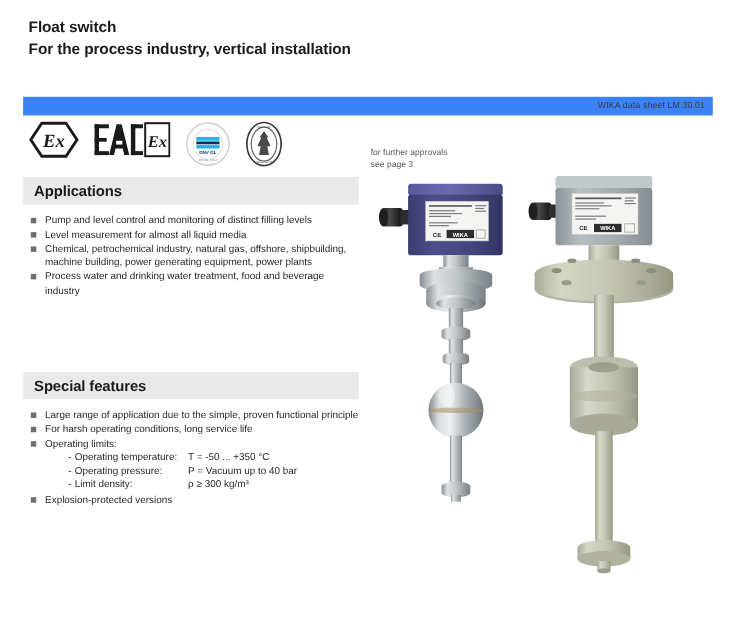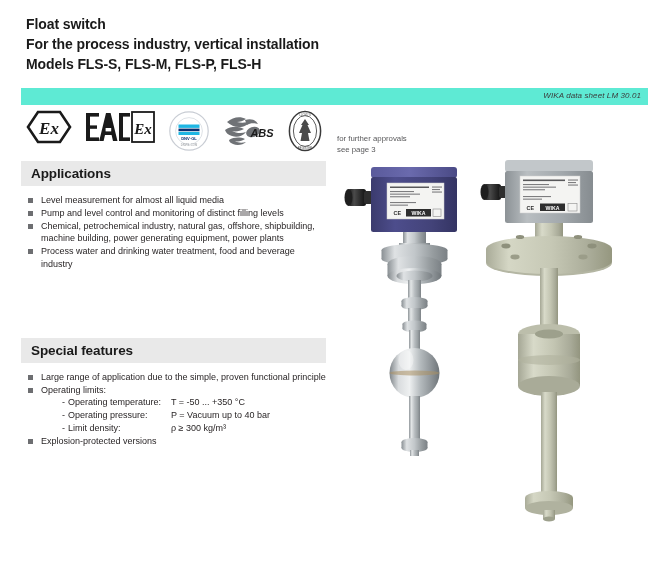--- a/index.html
+++ b/index.html
@@ -29,22 +29,21 @@
     color: #1a1a1a;
   }
   .page-title .tline { display: block; white-space: nowrap; }
 
   .datasheet-bar {
     position: absolute;
     left: 21px;
     top: 88px;
     width: 627px;
     height: 17px;
-    background: #5eead4;
-    font-style: italic;
+    background: #3b82f6;
   }
   .datasheet-bar .ds-text {
     position: absolute;
     right: 7px;
     top: 3px;
     font-size: 8px;
     color: #3b3b3b;
     letter-spacing: 0.1px;
   }
 
@@ -149,21 +148,20 @@
     width: 325px;
     height: 410px;
   }
 </style>
 </head>
 <body>
 
 <div class="page-title">
   <span class="tline">Float switch</span>
   <span class="tline">For the process industry, vertical installation</span>
-  <span class="tline">Models FLS-S, FLS-M, FLS-P, FLS-H</span>
 </div>
 
 <div class="datasheet-bar">
   <span class="ds-text">WIKA data sheet LM 30.01</span>
 </div>
 
 <div class="approvals">
 
   <span class="logo">
     <svg width="46" height="34" viewBox="0 0 46 34">
@@ -195,32 +193,20 @@
       <circle cx="21" cy="21" r="19.2" fill="#ffffff" stroke="#c9cdd4" stroke-width="1.2"></circle>
       <circle cx="21" cy="21" r="13.4" fill="none" stroke="#dfe3e7" stroke-width="1"></circle>
       <rect x="10.5" y="14.5" width="21" height="3.4" fill="#1fb6e3"></rect>
       <rect x="10.5" y="18.6" width="21" height="2.6" fill="#0a2d6e"></rect>
       <rect x="10.5" y="21.9" width="21" height="3.1" fill="#1fb6e3"></rect>
       <text x="21" y="29.6" font-family="Liberation Sans, sans-serif" font-size="4.1" font-weight="bold" fill="#0a2d6e" text-anchor="middle">DNV·GL</text>
       <text x="21" y="36.4" font-family="Liberation Sans, sans-serif" font-size="2.7" fill="#8c9096" text-anchor="middle">DNVGL.COM</text>
     </svg>
   </span>
 
-  <span class="logo">
-    <svg width="52" height="40" viewBox="0 0 52 40">
-      <g fill="#6f7276">
-        <path d="M4,12 C10,7 17,6 23,9 C20,11 17,12 14,12 C18,13 23,13 27,11 C25,15 21,17 16,17 C12,17 7,15 4,12 Z"></path>
-        <path d="M2,20 C8,16 15,16 21,19 C17,21 13,22 9,21 C13,23 18,24 23,22 C20,26 14,28 9,26 C5,25 3,23 2,20 Z"></path>
-        <path d="M6,30 C11,27 17,27 22,29 C19,31 15,32 12,31 C15,33 19,33 23,32 C20,35 14,36 10,34 C8,33 6,32 6,30 Z"></path>
-        <path d="M22,10 C28,8 33,10 35,14 C31,13 27,13 24,15 Z"></path>
-        <ellipse cx="30" cy="22" rx="7" ry="5" transform="rotate(-18 30 22)"></ellipse>
-      </g>
-      <text x="39" y="27" font-family="Liberation Sans, sans-serif" font-size="11" font-weight="bold" font-style="italic" fill="#1a1a1a" text-anchor="middle">ABS</text>
-    </svg>
-  </span>
 
   <span class="logo">
     <svg width="34" height="42" viewBox="0 0 34 42">
       <ellipse cx="17" cy="21" rx="15.6" ry="19.6" fill="#ffffff" stroke="#3a3a3a" stroke-width="1.5"></ellipse>
       <ellipse cx="17" cy="21" rx="11.6" ry="15.4" fill="#ffffff" stroke="#5d5d5d" stroke-width="1"></ellipse>
       <path d="M17 9 L21 15 L19.5 15 L23 23 L20 23 L21.5 31 L12.5 31 L14 23 L11 23 L14.5 15 L13 15 Z" fill="#4a4a4a"></path>
       <text x="17" y="6.4" font-family="Liberation Sans, sans-serif" font-size="2.8" fill="#4a4a4a" text-anchor="middle">LLOYD'S</text>
       <text x="17" y="38.6" font-family="Liberation Sans, sans-serif" font-size="2.8" fill="#4a4a4a" text-anchor="middle">REGISTER</text>
     </svg>
   </span>
@@ -231,44 +217,48 @@
   <span>see page 3</span>
 </div>
 
 <div class="band" id="band-applications">
   <span class="band-title">Applications</span>
 </div>
 
 <div class="bullets" id="list-applications">
   <div class="bullet-row">
     <span class="sq"></span>
+    <span class="bullet-text">Pump and level control and monitoring of distinct filling levels</span>
+  </div>
+  <div class="bullet-row">
+    <span class="sq"></span>
     <span class="bullet-text">Level measurement for almost all liquid media</span>
-  </div>
-  <div class="bullet-row">
-    <span class="sq"></span>
-    <span class="bullet-text">Pump and level control and monitoring of distinct filling levels</span>
   </div>
   <div class="bullet-row">
     <span class="sq"></span>
     <span class="bullet-text">Chemical, petrochemical industry, natural gas, offshore, shipbuilding, machine building, power generating equipment, power plants</span>
   </div>
   <div class="bullet-row">
     <span class="sq"></span>
     <span class="bullet-text">Process water and drinking water treatment, food and beverage industry</span>
   </div>
 </div>
 
 <div class="band" id="band-features">
   <span class="band-title">Special features</span>
 </div>
 
 <div class="bullets" id="list-features">
   <div class="bullet-row">
     <span class="sq"></span>
     <span class="bullet-text">Large range of application due to the simple, proven functional principle</span>
+  </div>
+  <div class="bullet-row">
+    <span class="sq"></span>
+    <span class="bullet-text">For harsh operating conditions, long service life</span>
   </div>
   <div class="bullet-row">
     <span class="sq"></span>
     <span class="bullet-text">Operating limits:</span>
     <div class="sub-rows">
       <div class="sub-row">
         <span class="dash">-</span>
         <span class="sub-label">Operating temperature:</span>
         <span class="sub-value">T = -50 ... +350 °C</span>
       </div>

